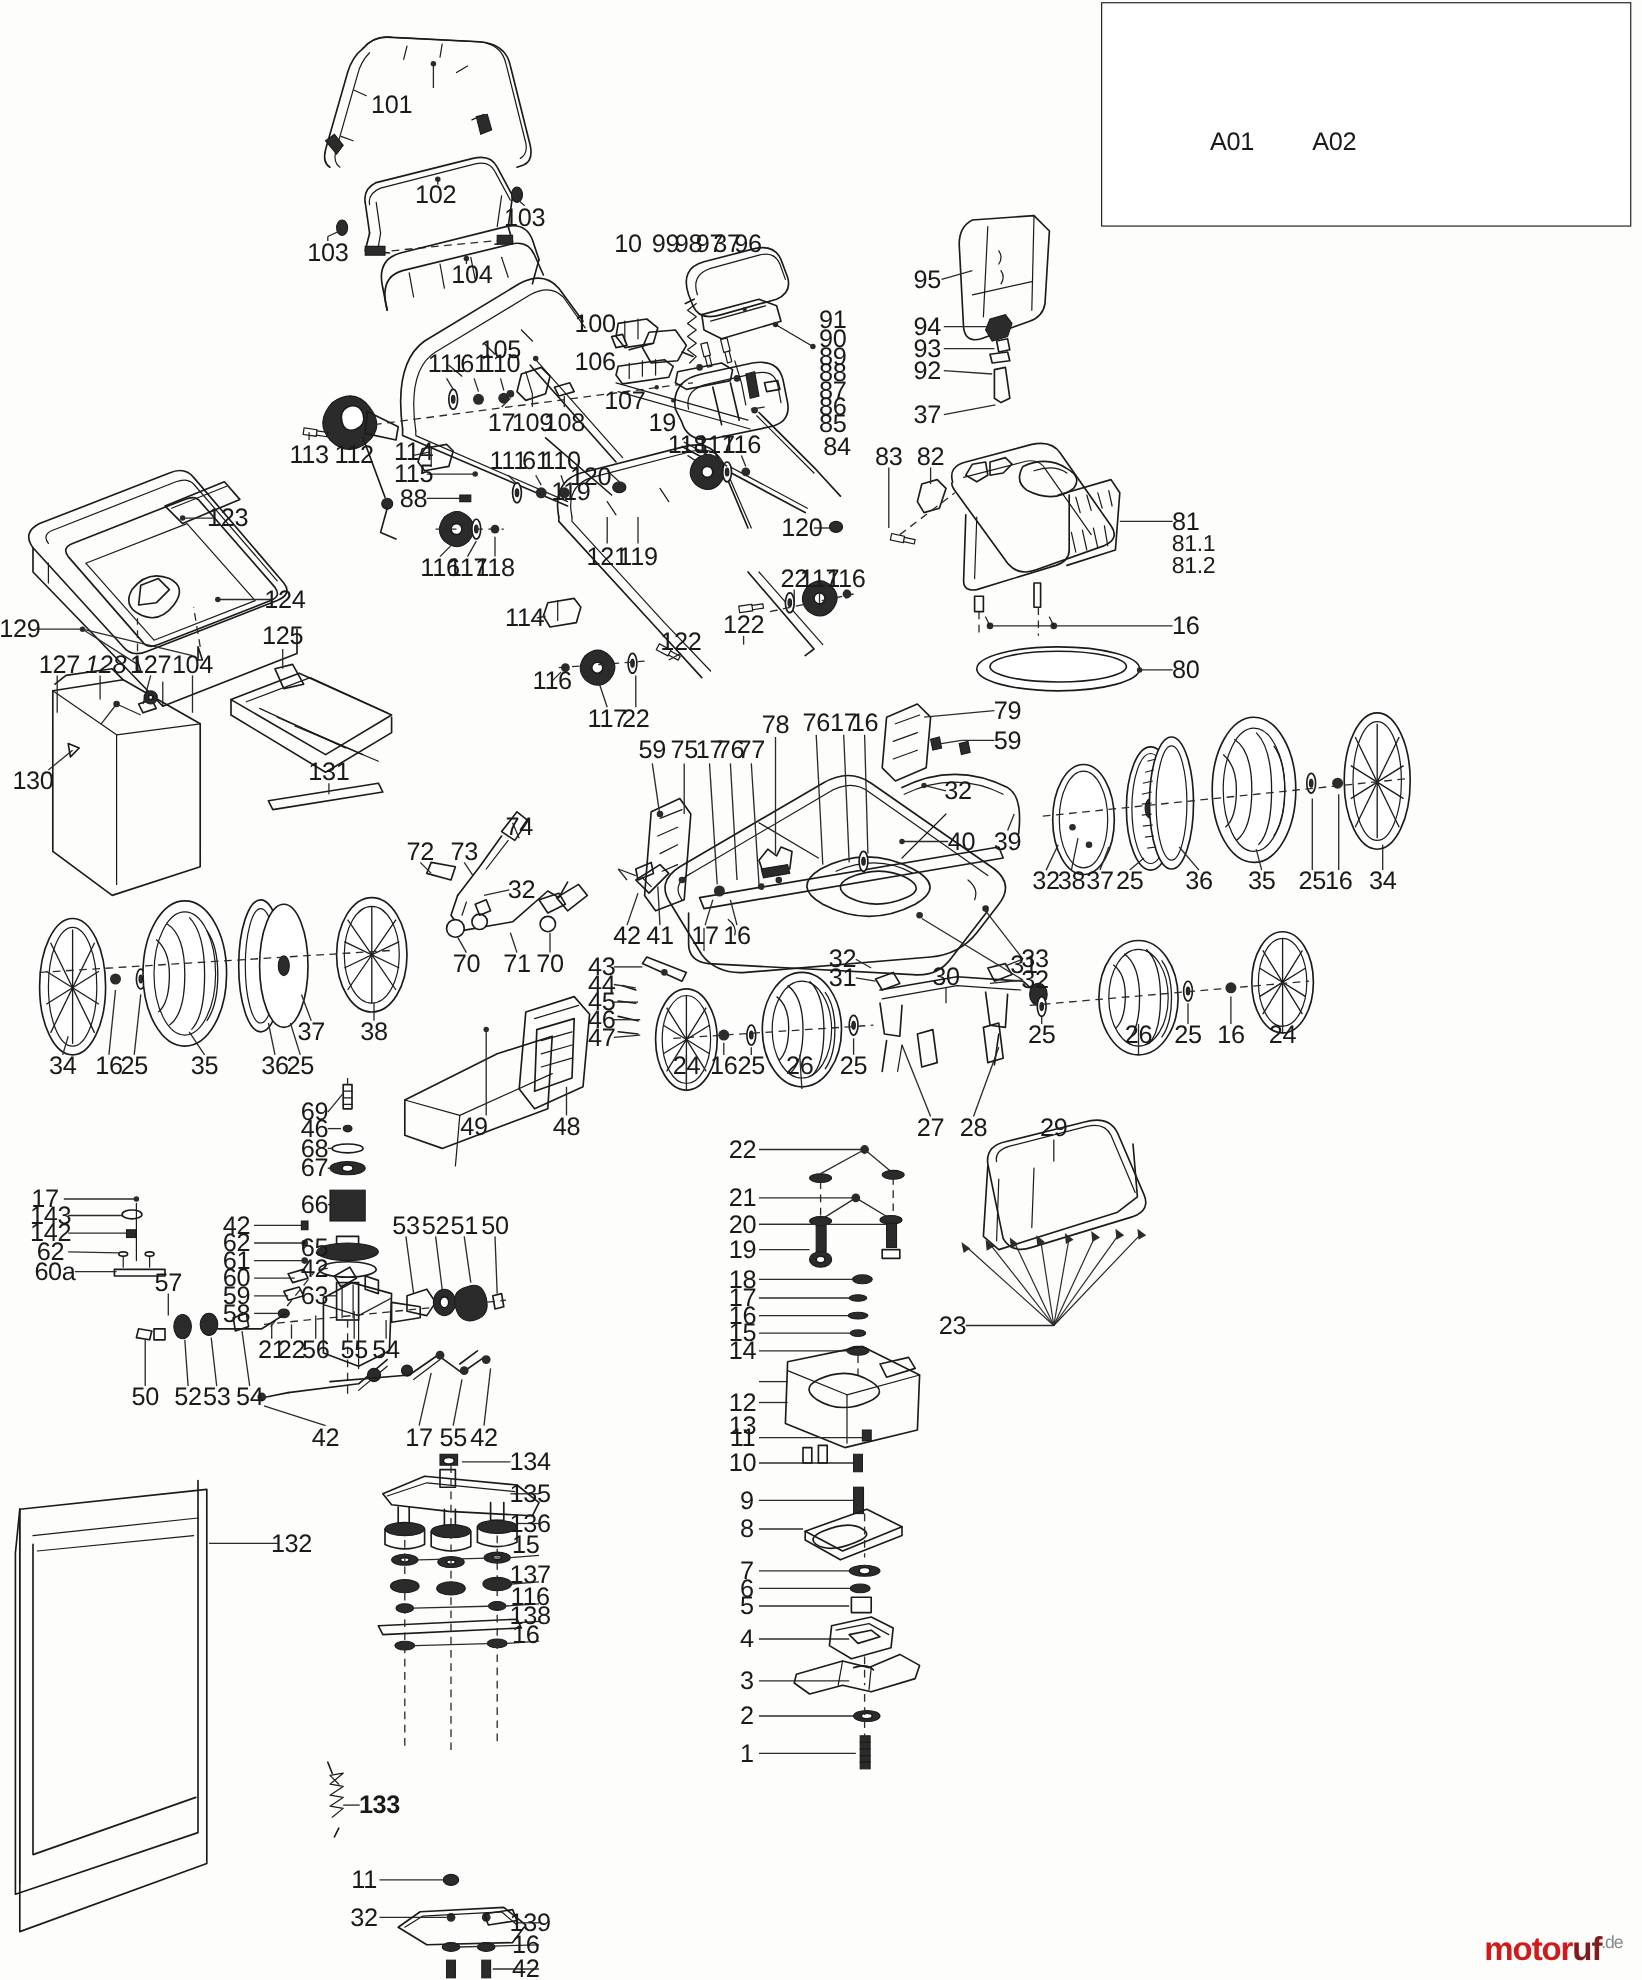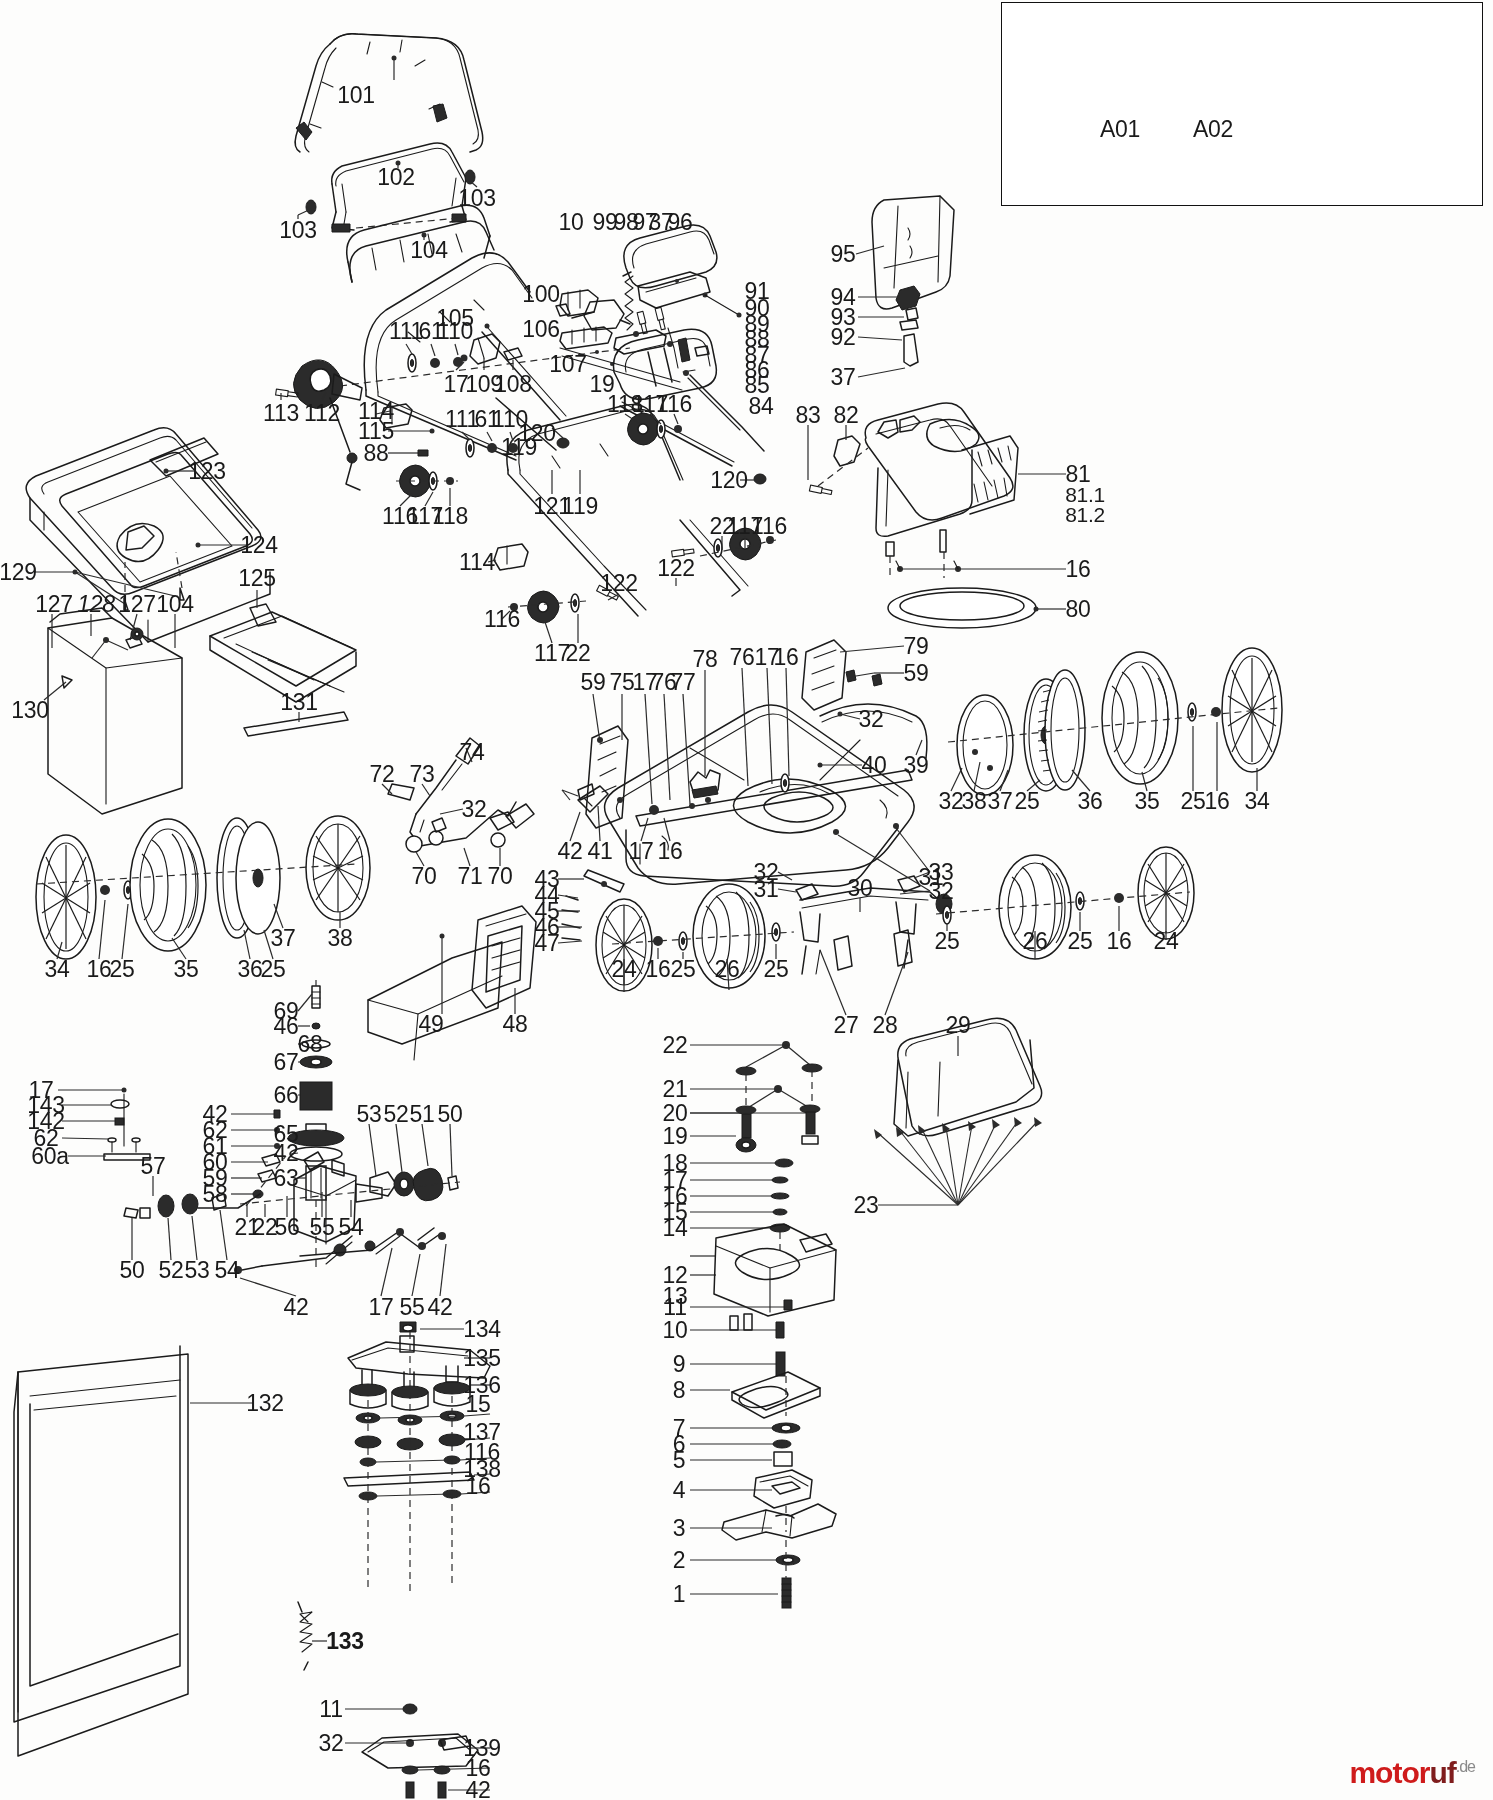--- a/index.html
+++ b/index.html
@@ -1146,21 +1146,21 @@
       <div class="lbl" style="left: 1035px; top: 941px;">26</div>
       <div class="lbl" style="left: 1080px; top: 941px;">25</div>
       <div class="lbl" style="left: 1119px; top: 941px;">16</div>
       <div class="lbl" style="left: 1166px; top: 941px;">24</div>
       <div class="lbl" style="left: 958px; top: 1025px;">29</div>
       <div class="lbl" style="left: 866px; top: 1205px;">23</div>
       <div class="lbl" style="left: 431px; top: 1024px;">49</div>
       <div class="lbl" style="left: 515px; top: 1024px;">48</div>
       <div class="lbl" style="left: 286px; top: 1011px;">69</div>
       <div class="lbl" style="left: 286px; top: 1026px;">46</div>
-      <div class="lbl" style="left: 286px; top: 1044px; margin-left: 24px;">68</div>
+      <div class="lbl" style="left: 286px; top: 1044px;">68</div>
       <div class="lbl" style="left: 286px; top: 1062px;">67</div>
       <div class="lbl" style="left: 286px; top: 1095px;">66</div>
       <div class="lbl" style="left: 286px; top: 1134px;">65</div>
       <div class="lbl" style="left: 286px; top: 1153px;">42</div>
       <div class="lbl" style="left: 286px; top: 1178px;">63</div>
       <div class="lbl" style="left: 41px; top: 1090px;">17</div>
       <div class="lbl" style="left: 46px; top: 1105px;">143</div>
       <div class="lbl" style="left: 46px; top: 1121px;">142</div>
       <div class="lbl" style="left: 46px; top: 1138px;">62</div>
       <div class="lbl" style="left: 50px; top: 1156px;">60a</div>

